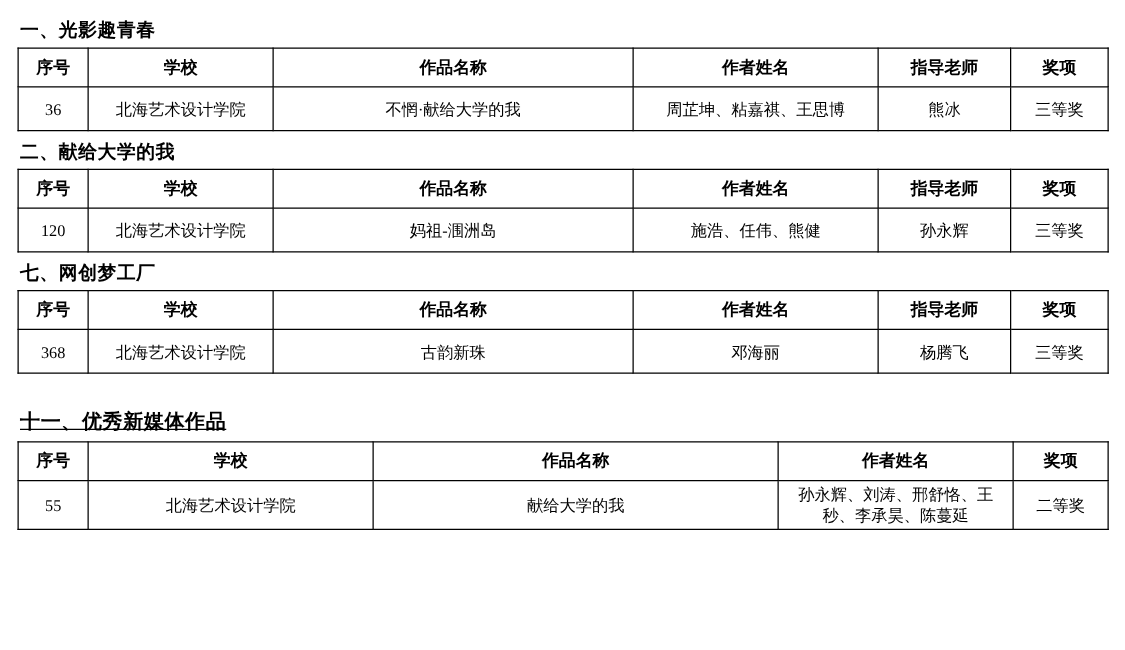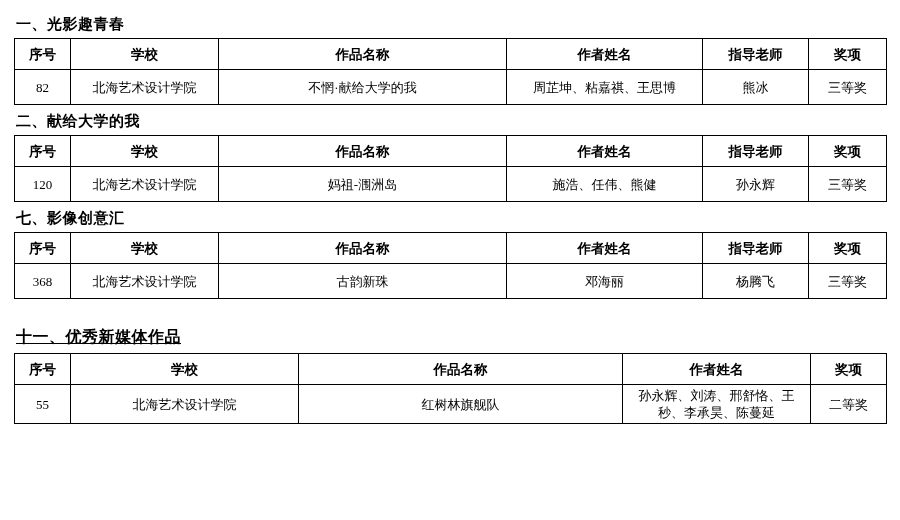--- a/index.html
+++ b/index.html
@@ -103,21 +103,21 @@
           <th>序号</th>
           <th>学校</th>
           <th>作品名称</th>
           <th>作者姓名</th>
           <th>指导老师</th>
           <th>奖项</th>
         </tr>
       </thead>
       <tbody>
         <tr>
-          <td>82</td>
+          <td>36</td>
           <td>北海艺术设计学院</td>
           <td>不惘·献给大学的我</td>
           <td>周芷坤、粘嘉祺、王思博</td>
           <td>熊冰</td>
           <td>三等奖</td>
         </tr>
       </tbody>
     </table>
   </div>
 
@@ -149,21 +149,21 @@
           <td>妈祖-涠洲岛</td>
           <td>施浩、任伟、熊健</td>
           <td>孙永辉</td>
           <td>三等奖</td>
         </tr>
       </tbody>
     </table>
   </div>
 
   <div class="section">
-    <div class="section-title">七、影像创意汇</div>
+    <div class="section-title">七、网创梦工厂</div>
     <table class="award t1">
       <colgroup>
           <col class="c0">
           <col class="c1">
           <col class="c2">
           <col class="c3">
           <col class="c4">
           <col class="c5">
         </colgroup>
       <thead>
@@ -207,21 +207,21 @@
           <th>学校</th>
           <th>作品名称</th>
           <th>作者姓名</th>
           <th>奖项</th>
         </tr>
       </thead>
       <tbody>
         <tr>
           <td>55</td>
           <td>北海艺术设计学院</td>
-          <td>红树林旗舰队</td>
+          <td>献给大学的我</td>
           <td class="authors-multi">孙永辉、刘涛、邢舒恪、王秒、李承昊、陈蔓延</td>
           <td>二等奖</td>
         </tr>
       </tbody>
     </table>
   </div>
 
 </div>
 
 </body></html>

